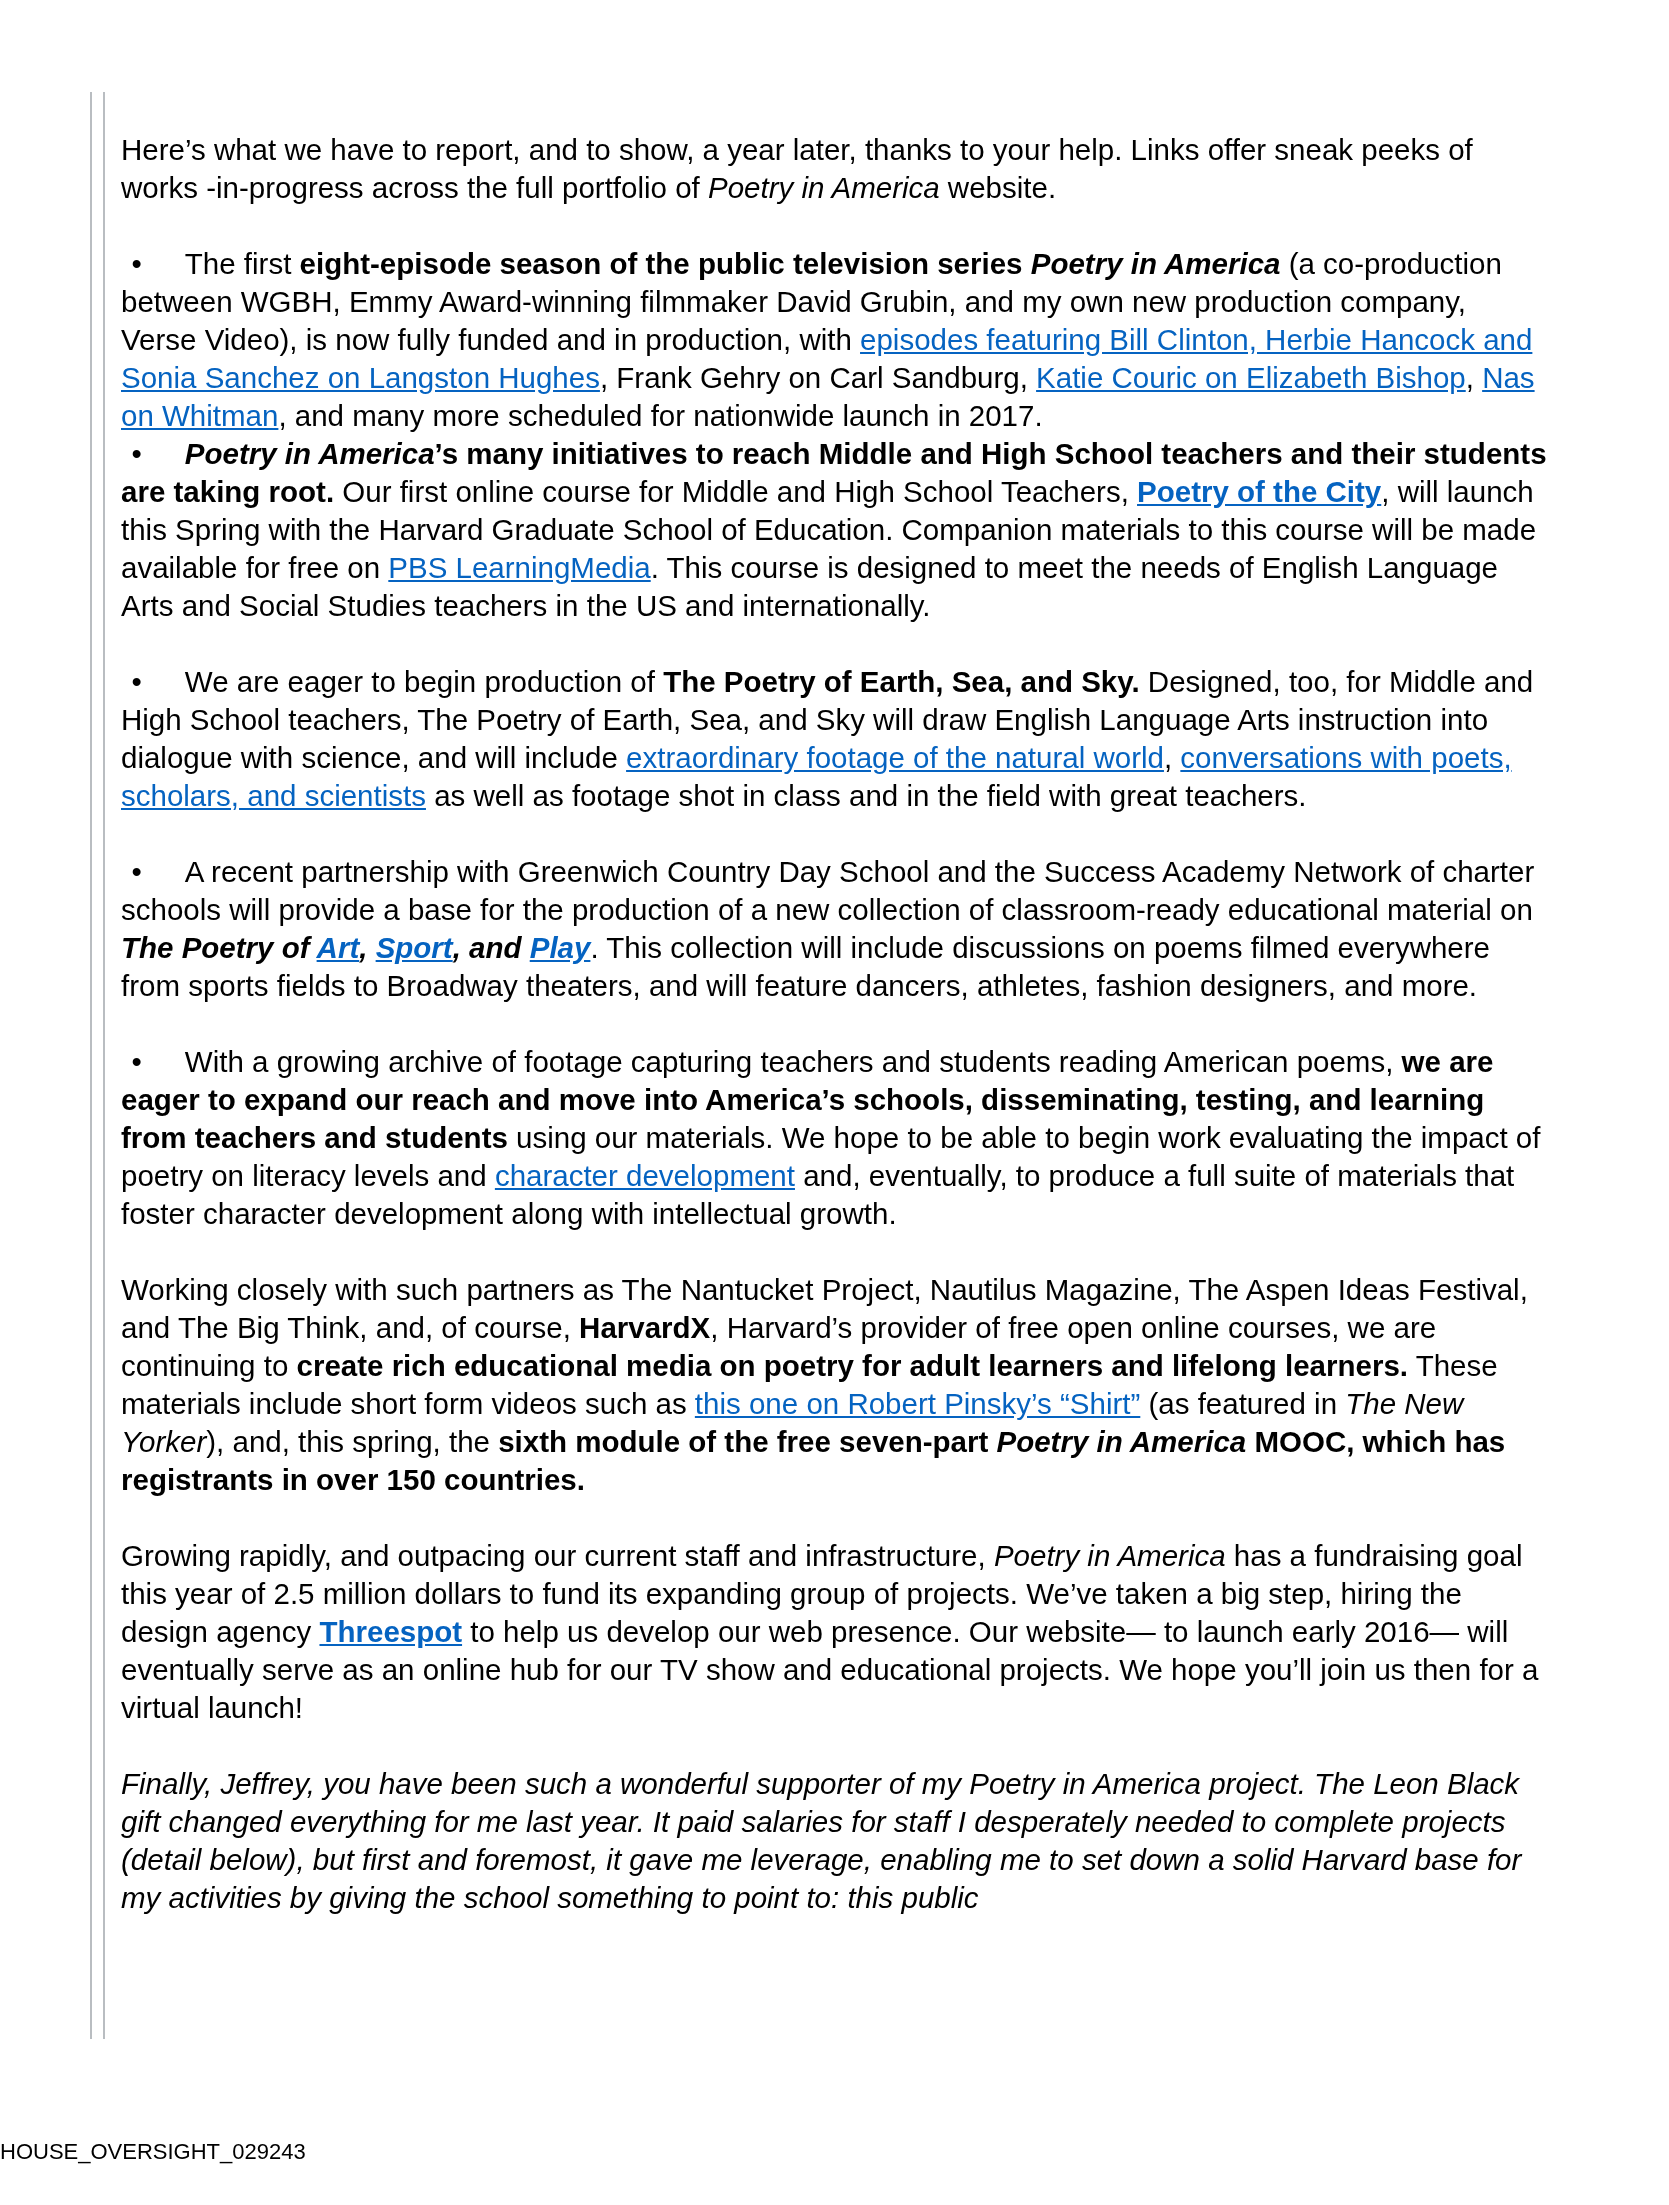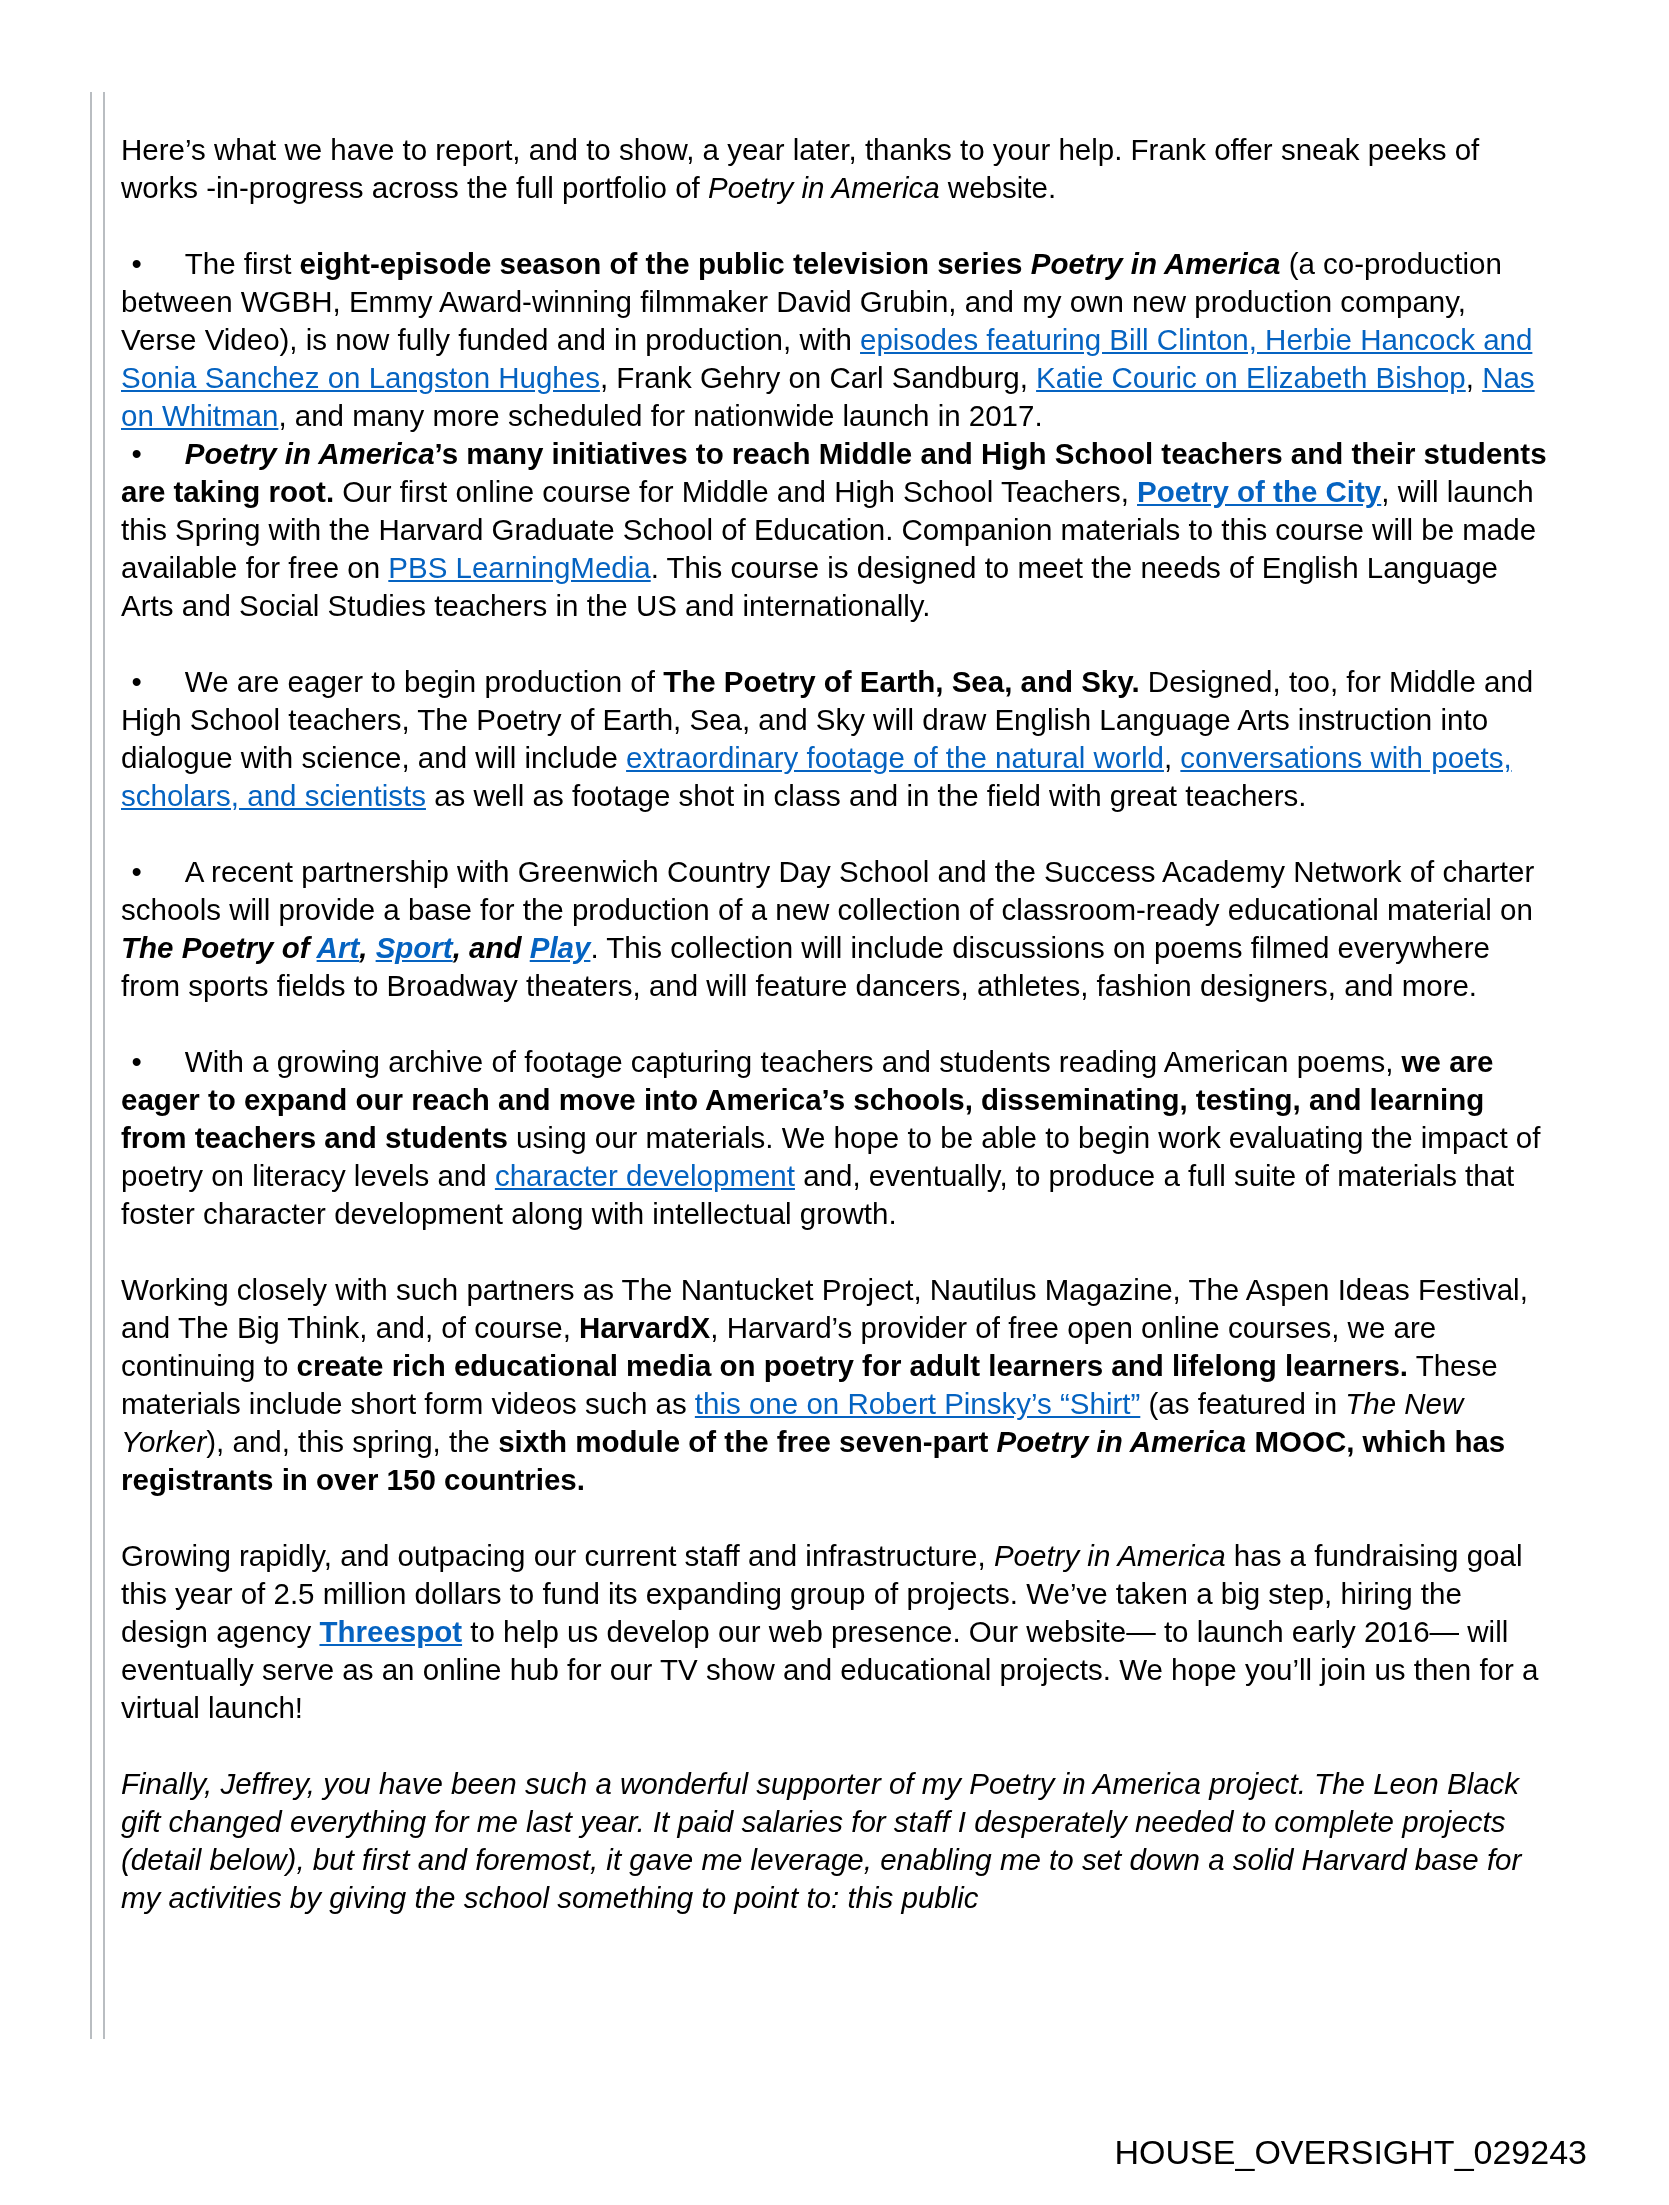--- a/index.html
+++ b/index.html
@@ -39,35 +39,34 @@
   a.seg {
     color: var(--link-color, #0563C1);
     text-decoration: underline;
     cursor: pointer;
   }
   .footer {
     position: absolute;
     left: 0;
     top: 2133px;
     width: 1587px;
-    text-align: right;
-    font-size: 34px;
+    font-size: 22px;
     line-height: 38px;
     color: #000000;
   }
 </style>
 </head>
 <body>
 
 <div class="page">
   <div class="quote-bar outer" style="background: rgb(185, 189, 193);"></div>
   <div class="quote-bar inner" style="background: rgb(185, 189, 193);"></div>
 
   <div class="content">
-      <p class="block no-gap"><span class="seg">Here’s what we have to report, and to show, a year later, thanks to your help. Frank offer sneak peeks of works -in-progress across the full portfolio of </span><span class="seg italic">Poetry in America</span><span class="seg"> website.</span></p>
+      <p class="block no-gap"><span class="seg">Here’s what we have to report, and to show, a year later, thanks to your help. Links offer sneak peeks of works -in-progress across the full portfolio of </span><span class="seg italic">Poetry in America</span><span class="seg"> website.</span></p>
       <p class="block"><span class="bullet">•</span><span class="bullet-gap"></span><span class="seg">The first </span><span class="seg bold">eight-episode season of the public television series </span><span class="seg bold italic">Poetry in America</span><span class="seg"> (a co-production between WGBH, Emmy Award-winning filmmaker David Grubin, and my own new production company, Verse Video), is now fully funded and in production, with </span><a class="seg link" href="#">episodes featuring Bill Clinton, Herbie Hancock and Sonia Sanchez on Langston Hughes</a><span class="seg">, Frank Gehry on Carl Sandburg, </span><a class="seg link" href="#">Katie Couric on Elizabeth Bishop</a><span class="seg">, </span><a class="seg link" href="#">Nas on Whitman</a><span class="seg">, and many more scheduled for nationwide launch in 2017.</span></p>
       <p class="block no-gap"><span class="bullet">•</span><span class="bullet-gap"></span><span class="seg bold italic">Poetry in America</span><span class="seg bold">’s many initiatives to reach Middle and High School teachers and their students are taking root.</span><span class="seg"> Our first online course for Middle and High School Teachers, </span><a class="seg link bold" href="#">Poetry of the City</a><span class="seg">, will launch this Spring with the Harvard Graduate School of Education. Companion materials to this course will be made available for free on </span><a class="seg link" href="#">PBS LearningMedia</a><span class="seg">.  This course is designed to meet the needs of English Language Arts and Social Studies teachers in the US and internationally.</span></p>
       <p class="block"><span class="bullet">•</span><span class="bullet-gap"></span><span class="seg">We are eager to begin production of </span><span class="seg bold">The Poetry of Earth, Sea, and Sky.</span><span class="seg"> Designed, too, for Middle and High School teachers, The Poetry of Earth, Sea, and Sky will draw English Language Arts instruction into dialogue with science, and will include </span><a class="seg link" href="#">extraordinary footage of the natural world</a><span class="seg">, </span><a class="seg link" href="#">conversations with poets, scholars, and scientists</a><span class="seg"> as well as footage shot in class and in the field with great teachers.</span></p>
       <p class="block"><span class="bullet">•</span><span class="bullet-gap"></span><span class="seg">A recent partnership with Greenwich Country Day School and the Success Academy Network of charter schools will provide a base for the production of a new collection of classroom-ready educational material on </span><span class="seg bold italic">The Poetry of </span><a class="seg link bold italic" href="#">Art</a><span class="seg bold italic">, </span><a class="seg link bold italic" href="#">Sport</a><span class="seg bold italic">, and </span><a class="seg link bold italic" href="#">Play</a><span class="seg">. This collection will include discussions on poems filmed everywhere from sports fields to Broadway theaters, and will feature dancers, athletes, fashion designers, and more.</span></p>
       <p class="block"><span class="bullet">•</span><span class="bullet-gap"></span><span class="seg">With a growing archive of footage capturing teachers and students reading American poems, </span><span class="seg bold">we are eager to expand our reach and move into America’s schools, disseminating, testing, and learning from teachers and students</span><span class="seg"> using our materials. We hope to be able to begin work evaluating the impact of poetry on literacy levels and </span><a class="seg link" href="#">character development</a><span class="seg"> and, eventually, to produce a full suite of materials that foster character development along with intellectual growth.</span></p>
       <p class="block"><span class="seg">Working closely with such partners as The Nantucket Project, Nautilus Magazine, The Aspen Ideas Festival, and The Big Think, and, of course, </span><span class="seg bold">HarvardX</span><span class="seg">, Harvard’s provider of free open online courses, we are continuing to </span><span class="seg bold">create rich educational media on poetry for adult learners and lifelong learners.</span><span class="seg"> These materials include short form videos such as </span><a class="seg link" href="#">this one on Robert Pinsky’s “Shirt”</a><span class="seg"> (as featured in </span><span class="seg italic">The New Yorker</span><span class="seg">), and, this spring, the </span><span class="seg bold">sixth module of the free seven-part </span><span class="seg bold italic">Poetry in America</span><span class="seg bold"> MOOC, which has registrants in over 150 countries.</span></p>
       <p class="block"><span class="seg">Growing rapidly, and outpacing our current staff and infrastructure, </span><span class="seg italic">Poetry in America</span><span class="seg"> has a fundraising goal this year of 2.5 million dollars to fund its expanding group of projects. We’ve taken a big step, hiring the design agency </span><a class="seg link bold" href="#">Threespot</a><span class="seg"> to help us develop our web presence. Our website— to launch early 2016— will eventually serve as an online hub for our TV show and educational projects. We hope you’ll join us then for a virtual launch!</span></p>
       <p class="block"><span class="seg italic">Finally, Jeffrey, you have been such a wonderful supporter of my Poetry in America project. The Leon Black gift changed everything for me last year. It paid salaries for staff I desperately needed to complete projects (detail below), but first and foremost, it gave me leverage, enabling me to set down a solid Harvard base for my activities by giving the school something to point to: this public</span></p>
     </div>
 

